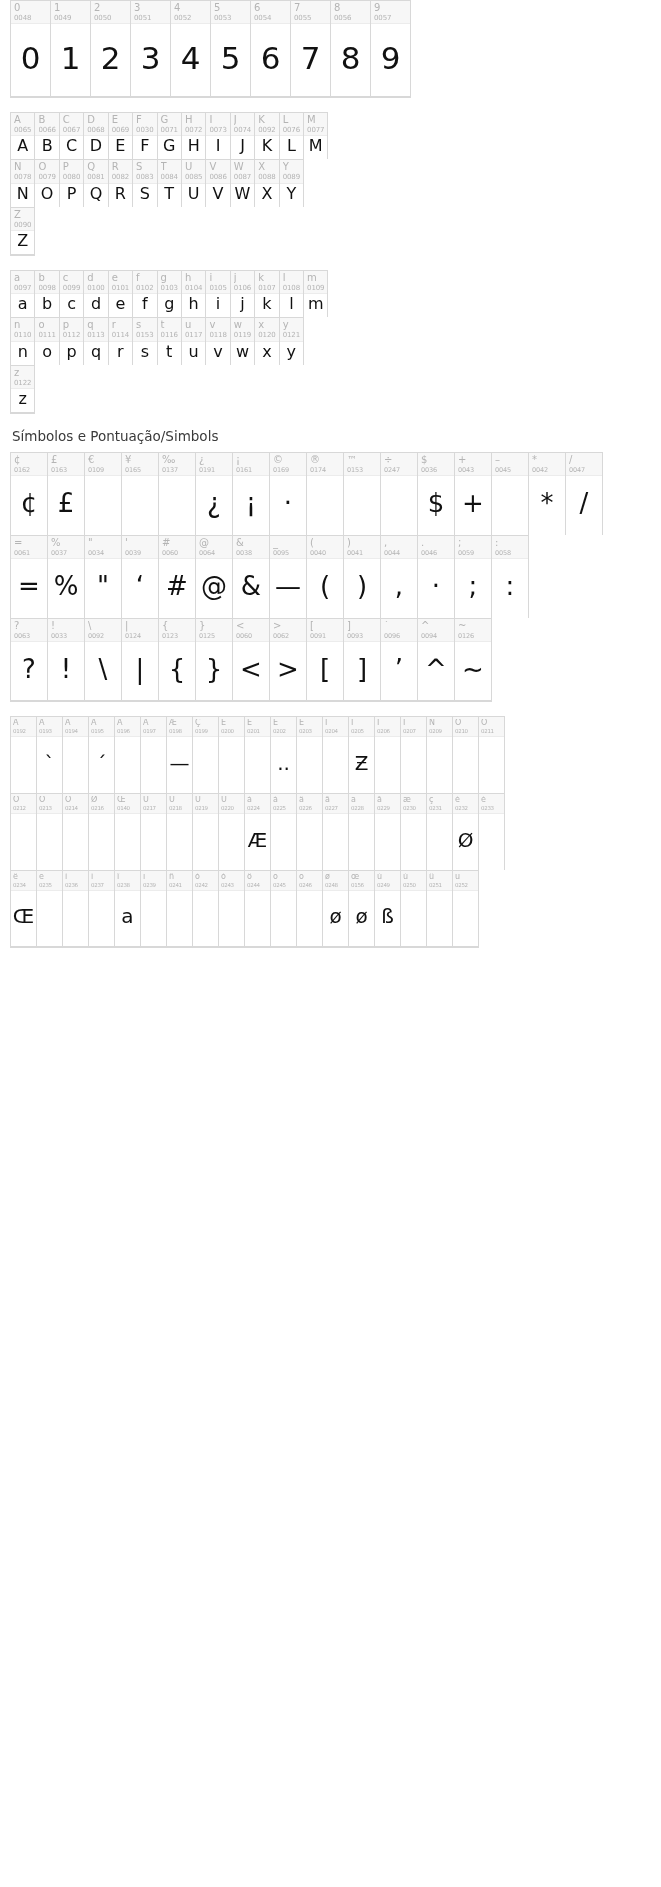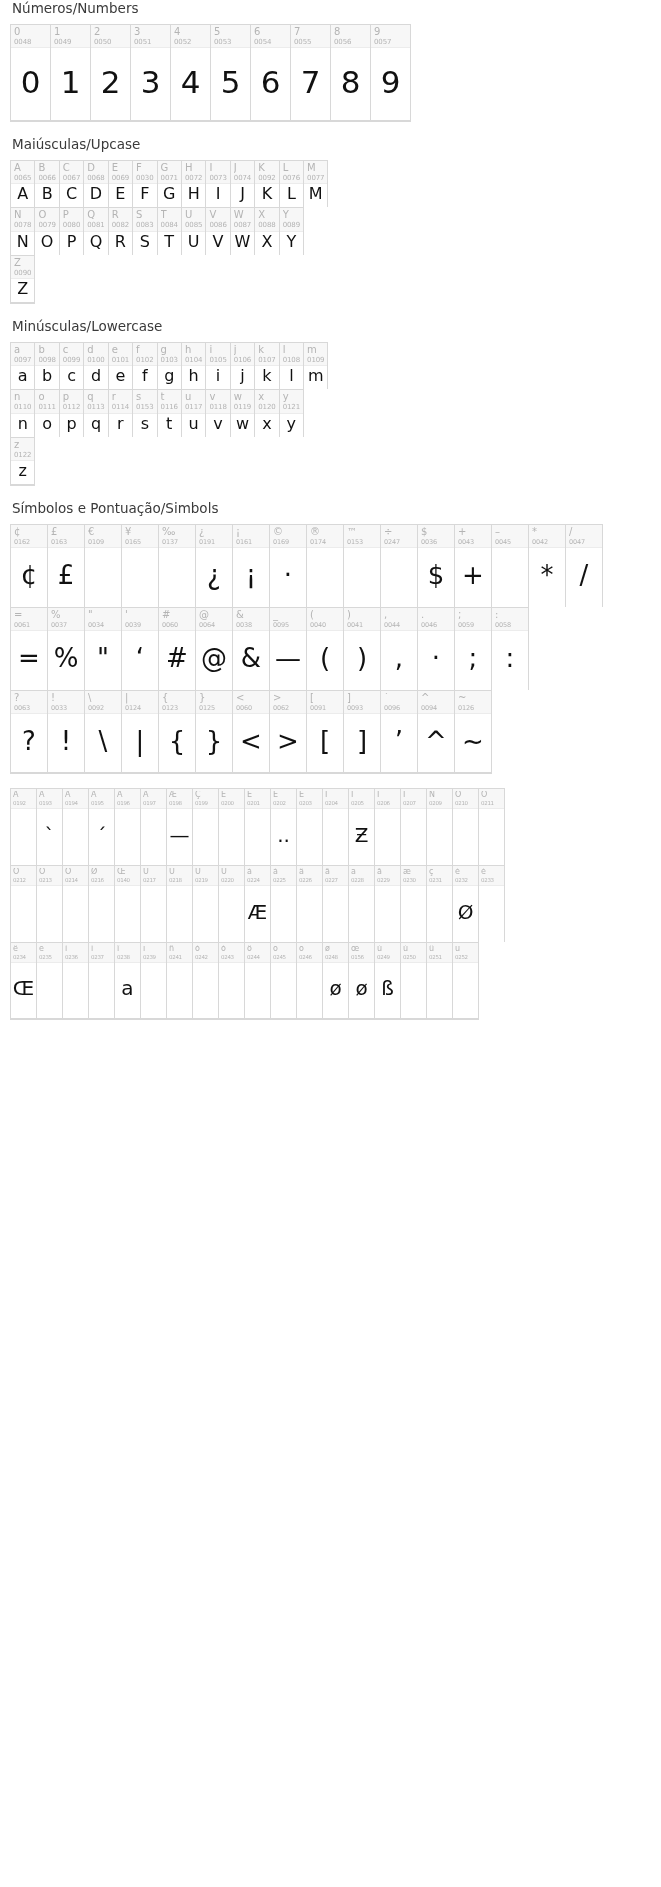--- a/index.html
+++ b/index.html
@@ -86,21 +86,20 @@
   .sec-accents .cell-glyph { font-size: 20px; }
   .sec-accents .cell-code { font-size: 5.5px; letter-spacing: -0.3px; }
   .sec-accents .cell-char { font-size: 8px; height: 10px; }
   .sec-accents .cell-head { padding: 2px 2px 1px 2px; }
 </style>
 </head>
 <body>
 
 <div id="root">
     <div class="section sec-numbers">
-      <div class="section-title">Números/Numbers</div>
       <div class="grid-wrap">
         <div class="row">
           <div class="cell">
             <div class="cell-head">
               <span class="cell-char">0</span>
               <span class="cell-code">0048</span>
             </div>
             <div class="cell-glyph">0</div>
           </div>
           <div class="cell">
@@ -163,21 +162,20 @@
             <div class="cell-head">
               <span class="cell-char">9</span>
               <span class="cell-code">0057</span>
             </div>
             <div class="cell-glyph">9</div>
           </div>
         </div>
       </div>
     </div>
     <div class="section sec-uppercase">
-      <div class="section-title">Maiúsculas/Upcase</div>
       <div class="grid-wrap">
         <div class="row">
           <div class="cell">
             <div class="cell-head">
               <span class="cell-char">A</span>
               <span class="cell-code">0065</span>
             </div>
             <div class="cell-glyph">A</div>
           </div>
           <div class="cell">
@@ -356,21 +354,20 @@
             <div class="cell-head">
               <span class="cell-char">Z</span>
               <span class="cell-code">0090</span>
             </div>
             <div class="cell-glyph">Z</div>
           </div>
         </div>
       </div>
     </div>
     <div class="section sec-lowercase">
-      <div class="section-title">Minúsculas/Lowercase</div>
       <div class="grid-wrap">
         <div class="row">
           <div class="cell">
             <div class="cell-head">
               <span class="cell-char">a</span>
               <span class="cell-code">0097</span>
             </div>
             <div class="cell-glyph">a</div>
           </div>
           <div class="cell">

